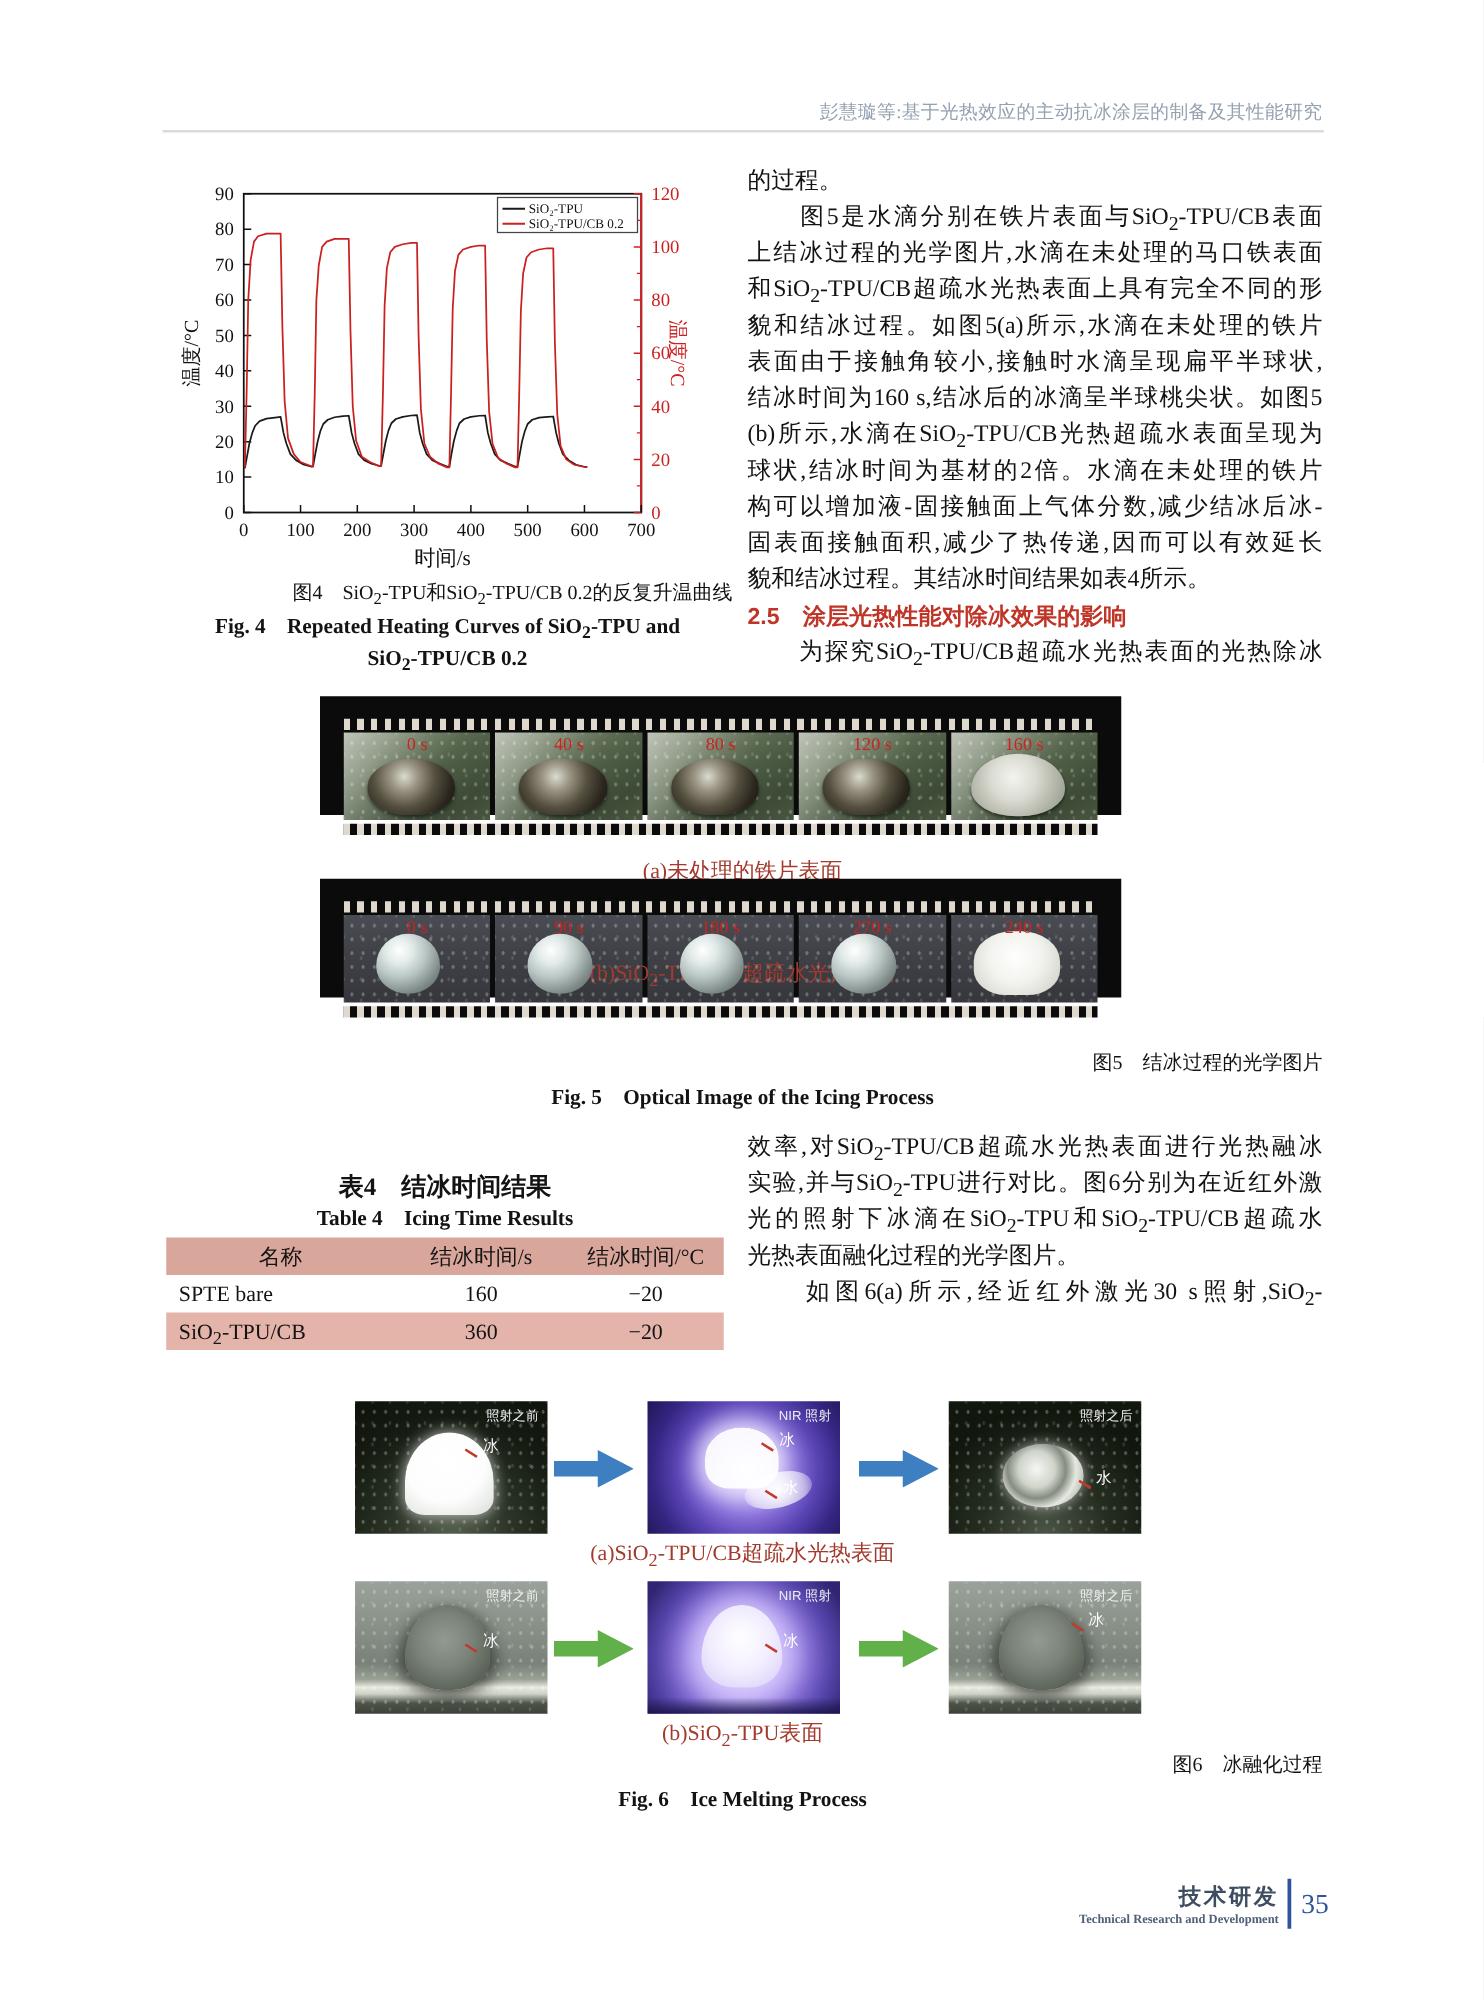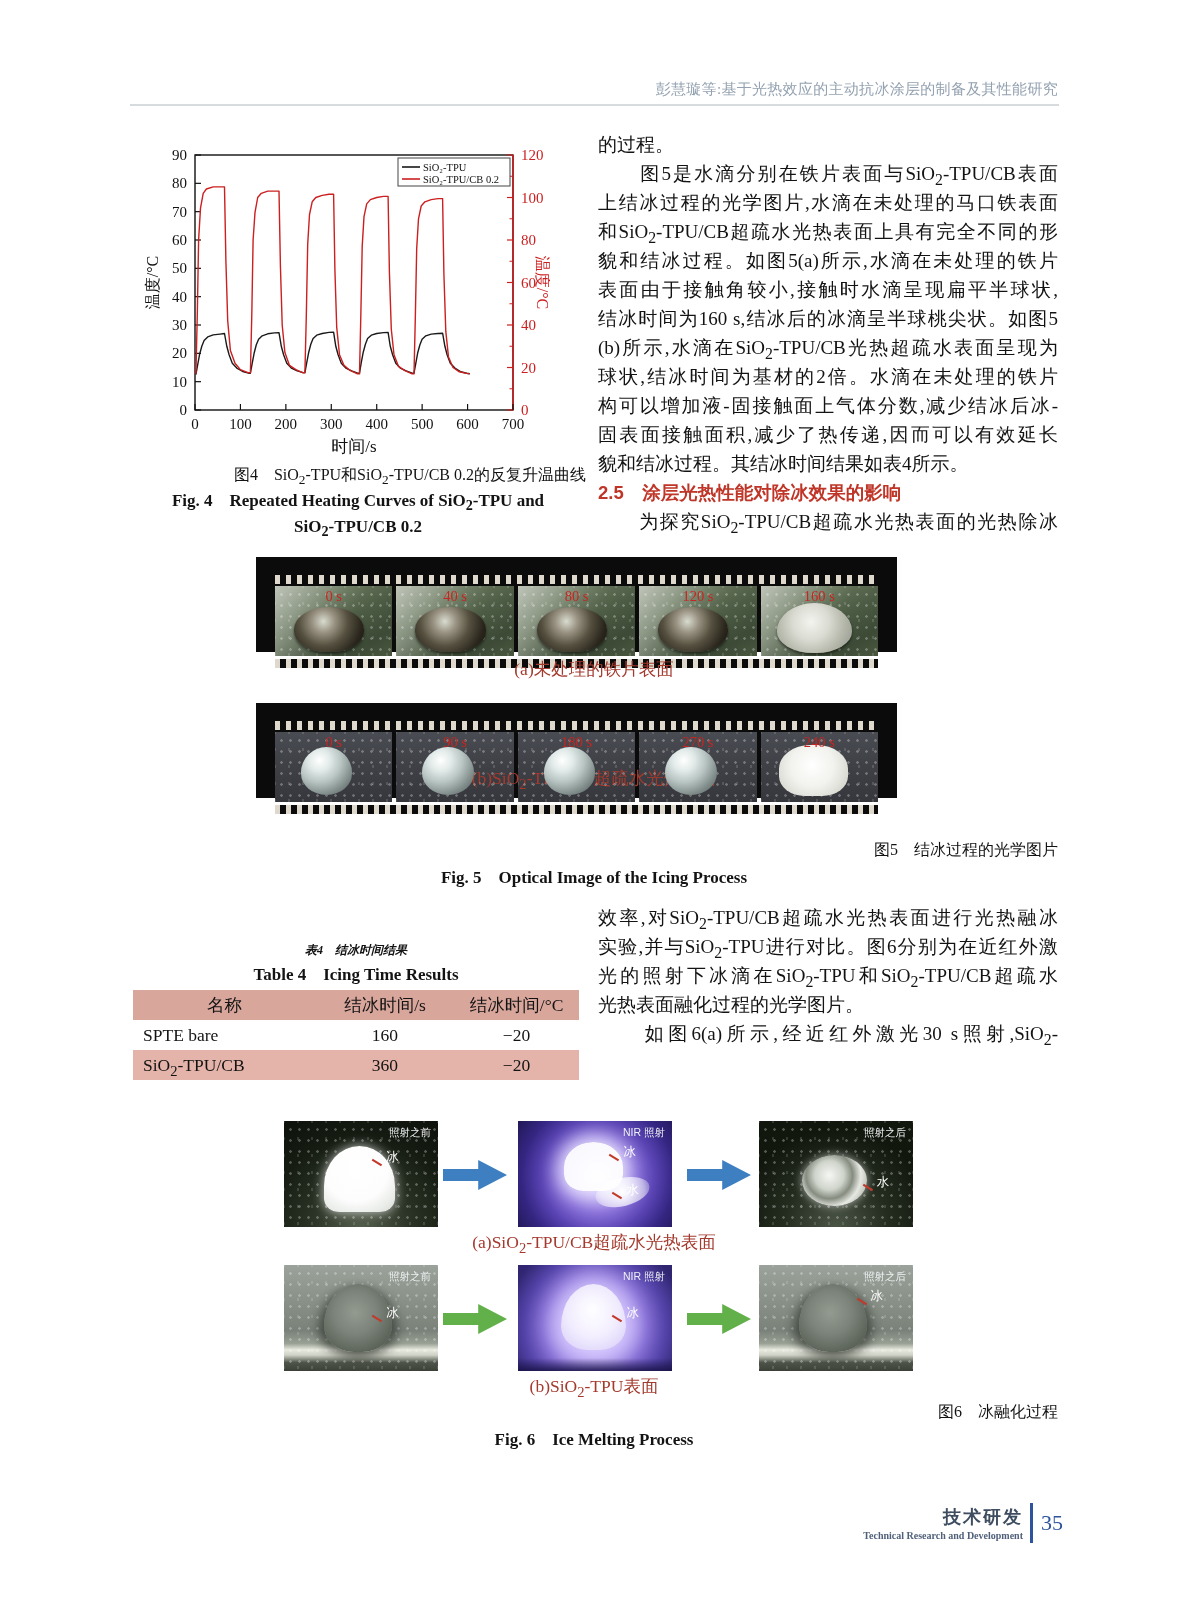--- a/index.html
+++ b/index.html
@@ -84,21 +84,21 @@
   .ph-b-nir{background:radial-gradient(circle at 50% 58%,#ffffff 0%,#e3dcfc 14%,#b7a4f0 32%,#8169d2 52%,#5343a8 72%,#2f2570 92%);}
   .ph-b-nir::before{content:"";position:absolute;left:28%;bottom:20%;width:42%;height:62%;z-index:2;
      border-radius:50% 50% 40% 40%/64% 64% 36% 36%;
      background:radial-gradient(circle at 48% 38%,rgba(255,255,255,.98) 0%,rgba(244,240,255,.92) 50%,rgba(220,210,250,.85) 100%);
      box-shadow:0 0 24px 10px rgba(214,200,255,.85);}
   .ph-b-nir::after{content:"";position:absolute;left:0;right:0;bottom:0;height:12%;z-index:3;
      background:linear-gradient(180deg,rgba(30,24,80,0),rgba(24,18,70,.85));}
 
   
   .t4{left:133px;top:938px;width:446px;text-align:center;}
-  .t4-title-cn{font-weight:700;font-size:12px;height:24px;line-height:24px;font-style:italic;}
+  .t4-title-cn{font-weight:700;font-size:20px;height:24px;line-height:24px;}
   .t4-title-en{font-weight:700;font-size:17px;height:26px;line-height:26px;}
   .t4-grid{margin-top:2px;}
   .t4-row{display:grid;grid-template-columns:41% 31% 28%;height:30px;line-height:30px;font-size:17.5px;}
   .t4-row span{overflow:hidden;}
   .t4-head{background:#d9a69c;}
   .t4-r1{background:#ffffff;}
   .t4-r2{background:#e4b4aa;}
   .t4-row .cname{text-align:left;padding-left:10px;}
   .t4-head .cname{text-align:center;padding-left:0;}
 
@@ -237,21 +237,21 @@
           <div class="drop iron-drop"></div>
         </div>
         <div class="frame iron">
           <div class="spk"></div>
           <div class="time">160 s</div>
           <div class="drop iron-drop iron-frost"></div>
         </div>
       </div>
       <div class="sprockets"></div>
     </div>
-  <div class="abs subcap" style="left:130px;top:657px;width:928px;text-align:center;">(a)未处理的铁片表面</div>
+  <div class="abs subcap" style="left:130px;top:684px;width:928px;text-align:center;">(a)未处理的铁片表面</div>
 
   <div id="strip-b" class="abs strip" style="top:703px;">
       <div class="sprockets"></div>
       <div class="frames">
         <div class="frame shs">
           <div class="spk"></div>
           <div class="time">0 s</div>
           <div class="drop shs-drop"></div>
         </div>
         <div class="frame shs">

